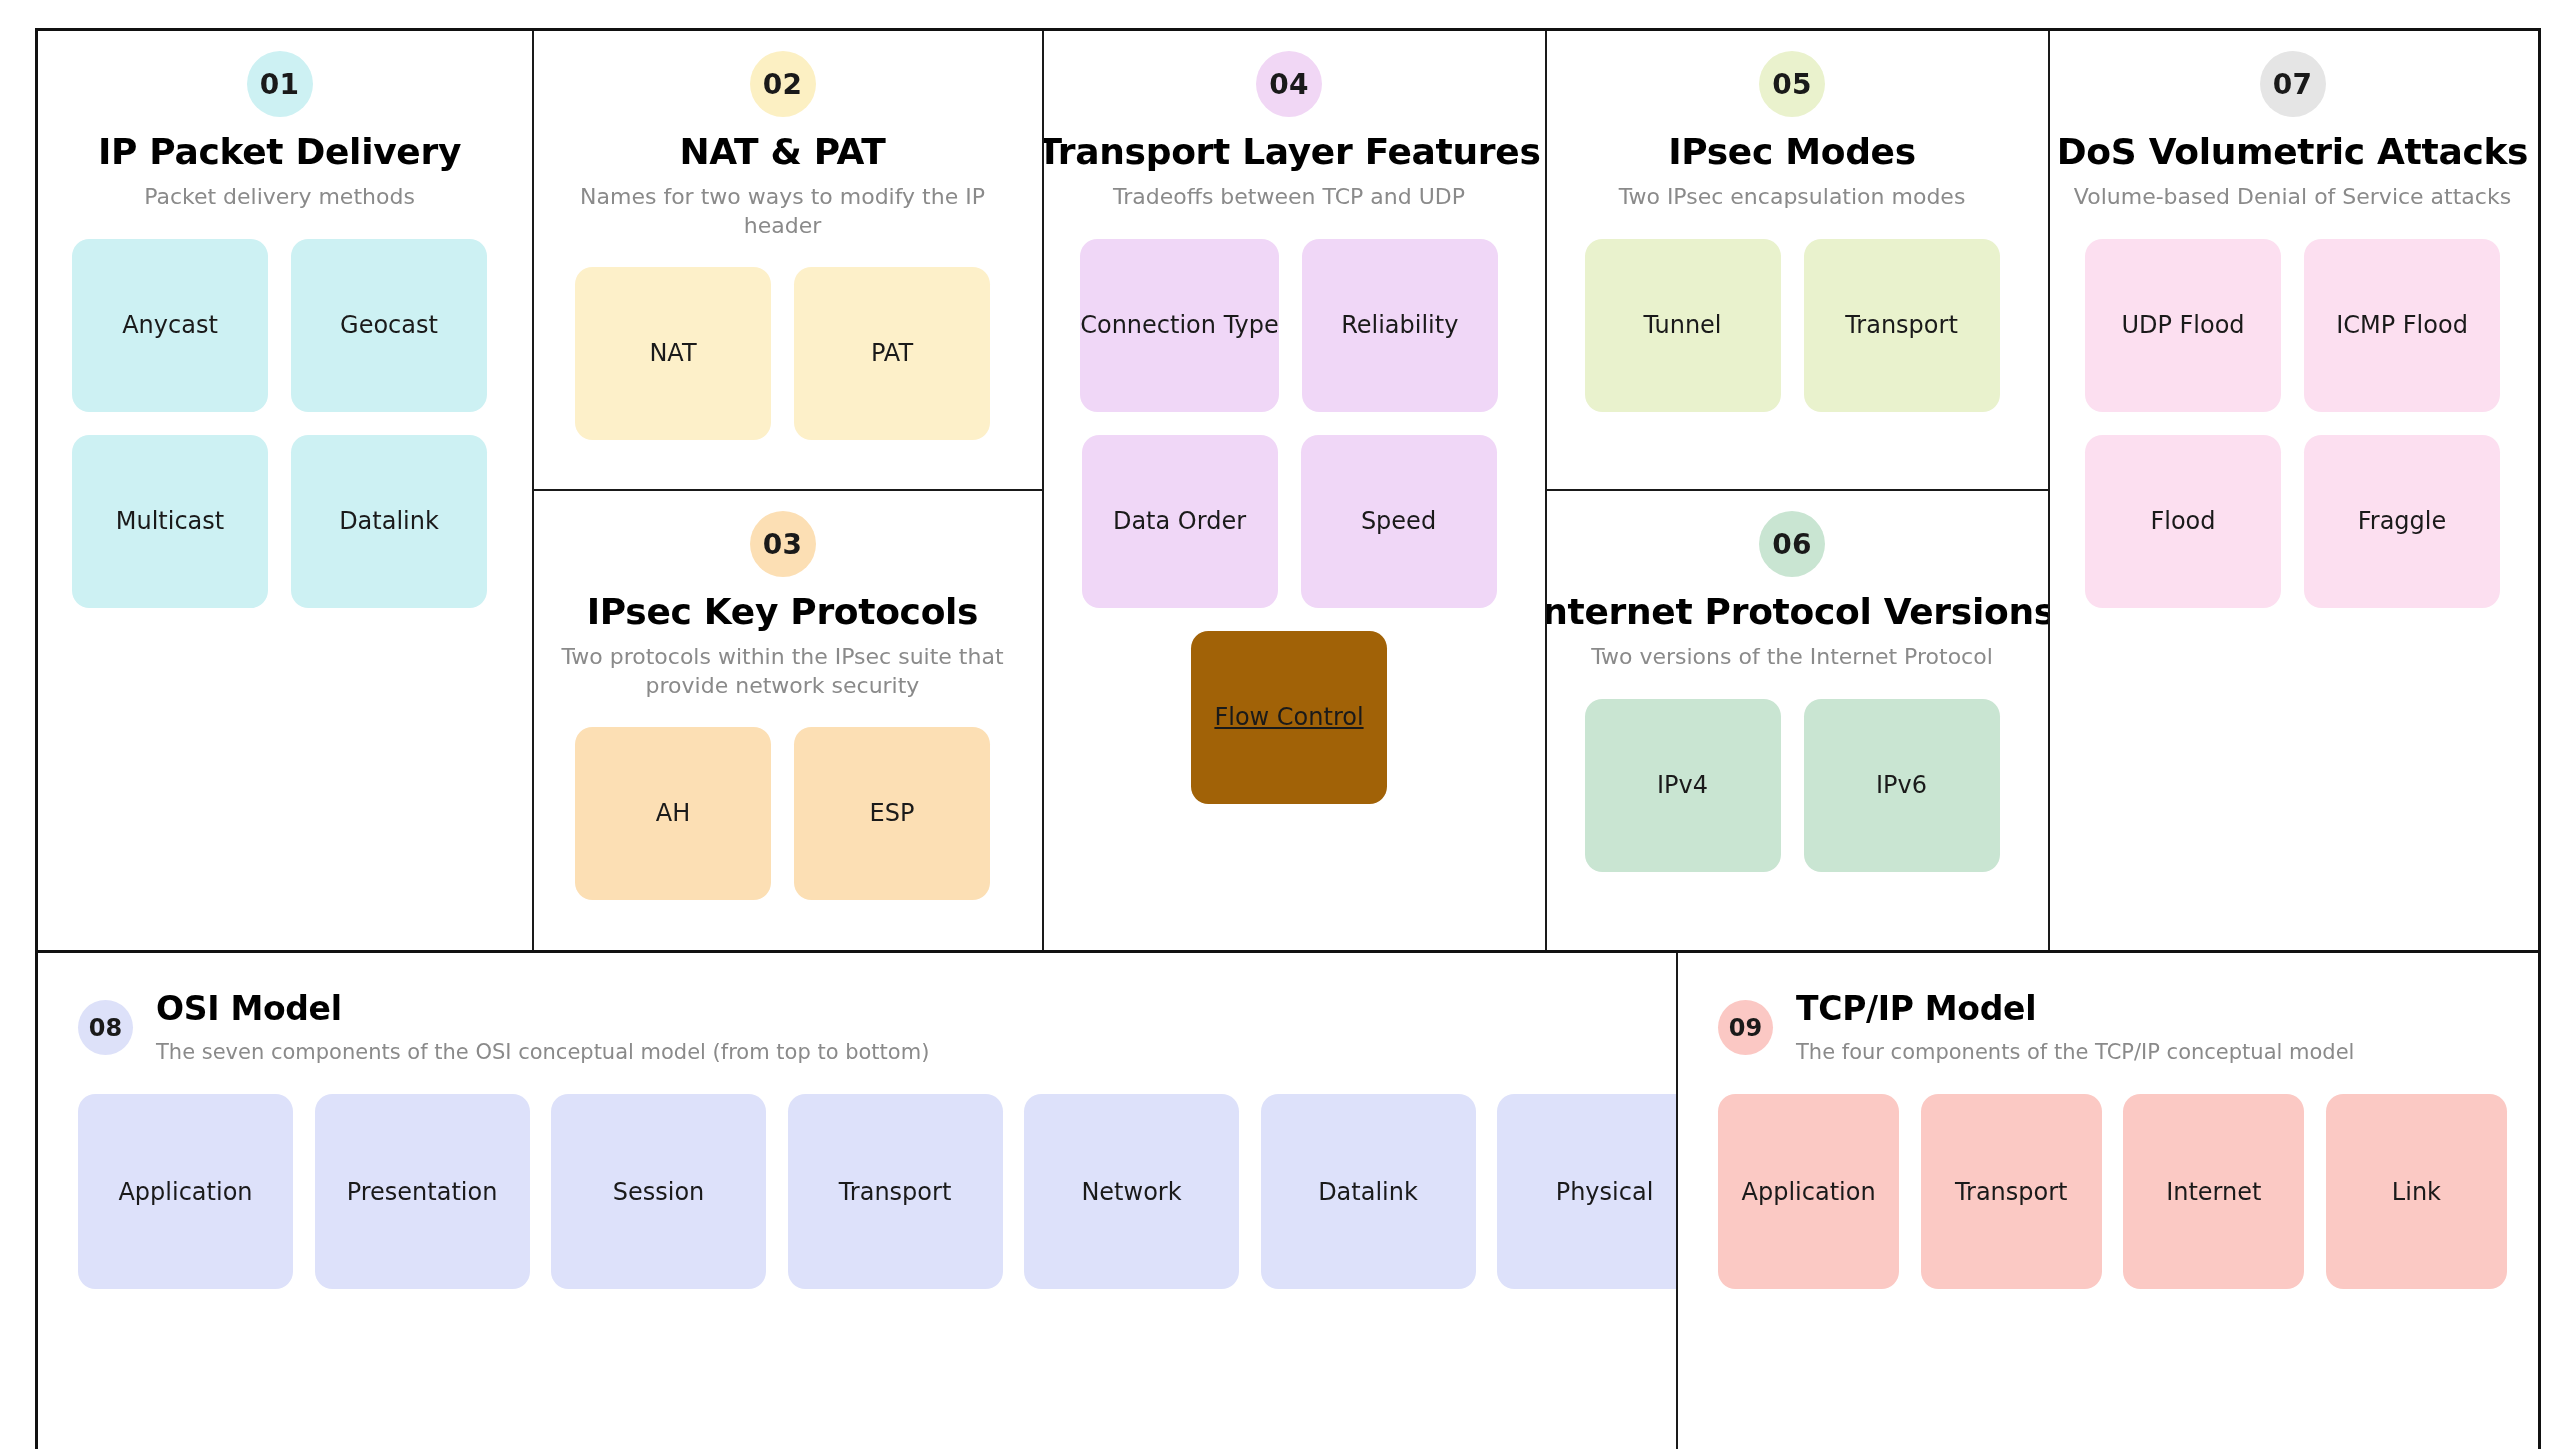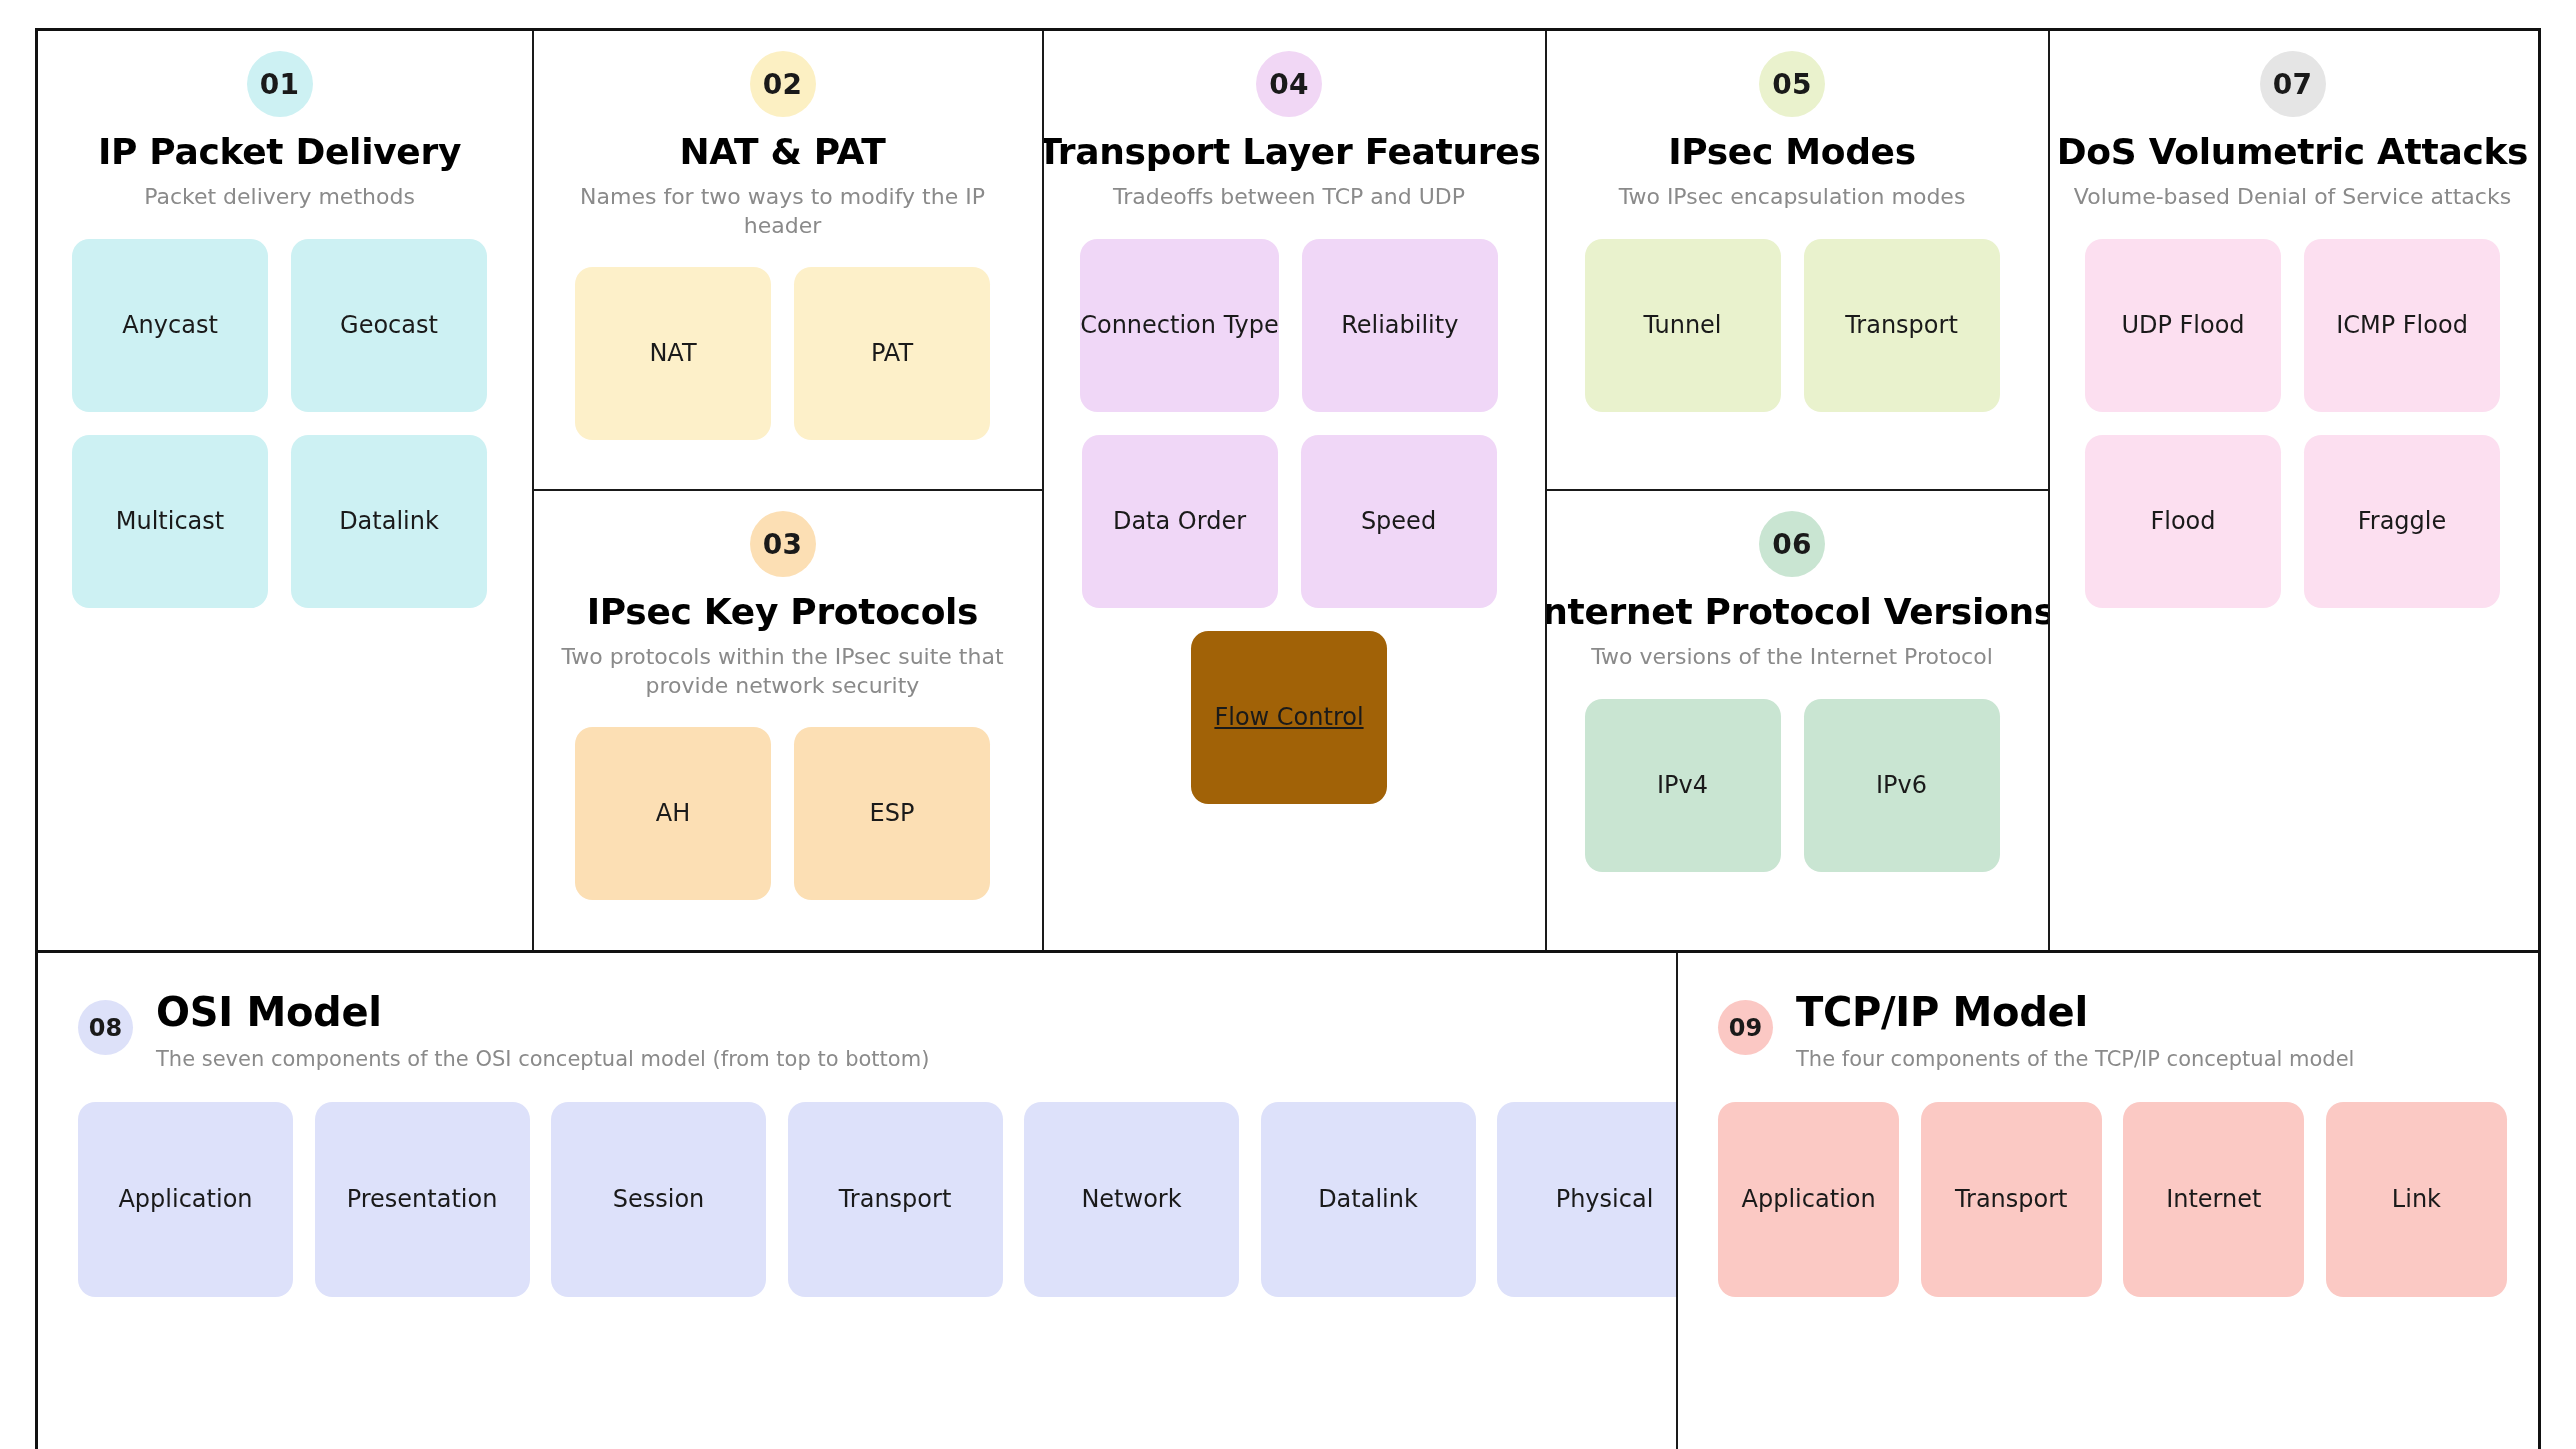--- a/index.html
+++ b/index.html
@@ -144,21 +144,21 @@
     align-items: center;
     justify-content: center;
     font-size: 24px;
     font-weight: 700;
     color: #1a1a1a;
     flex: none;
     margin-top: 9.4px;
   }
   .panel-textblock { display: flex; flex-direction: column; }
   .panel-title {
-    font-size: 40px;
+    font-size: 33px;
     font-weight: 700;
     color: #000000;
     line-height: 1.08;
     letter-spacing: -0.3px;
     white-space: nowrap;
   }
   .panel-sub {
     margin-top: 12px;
     font-size: 21px;
     color: #8a8a8a;

